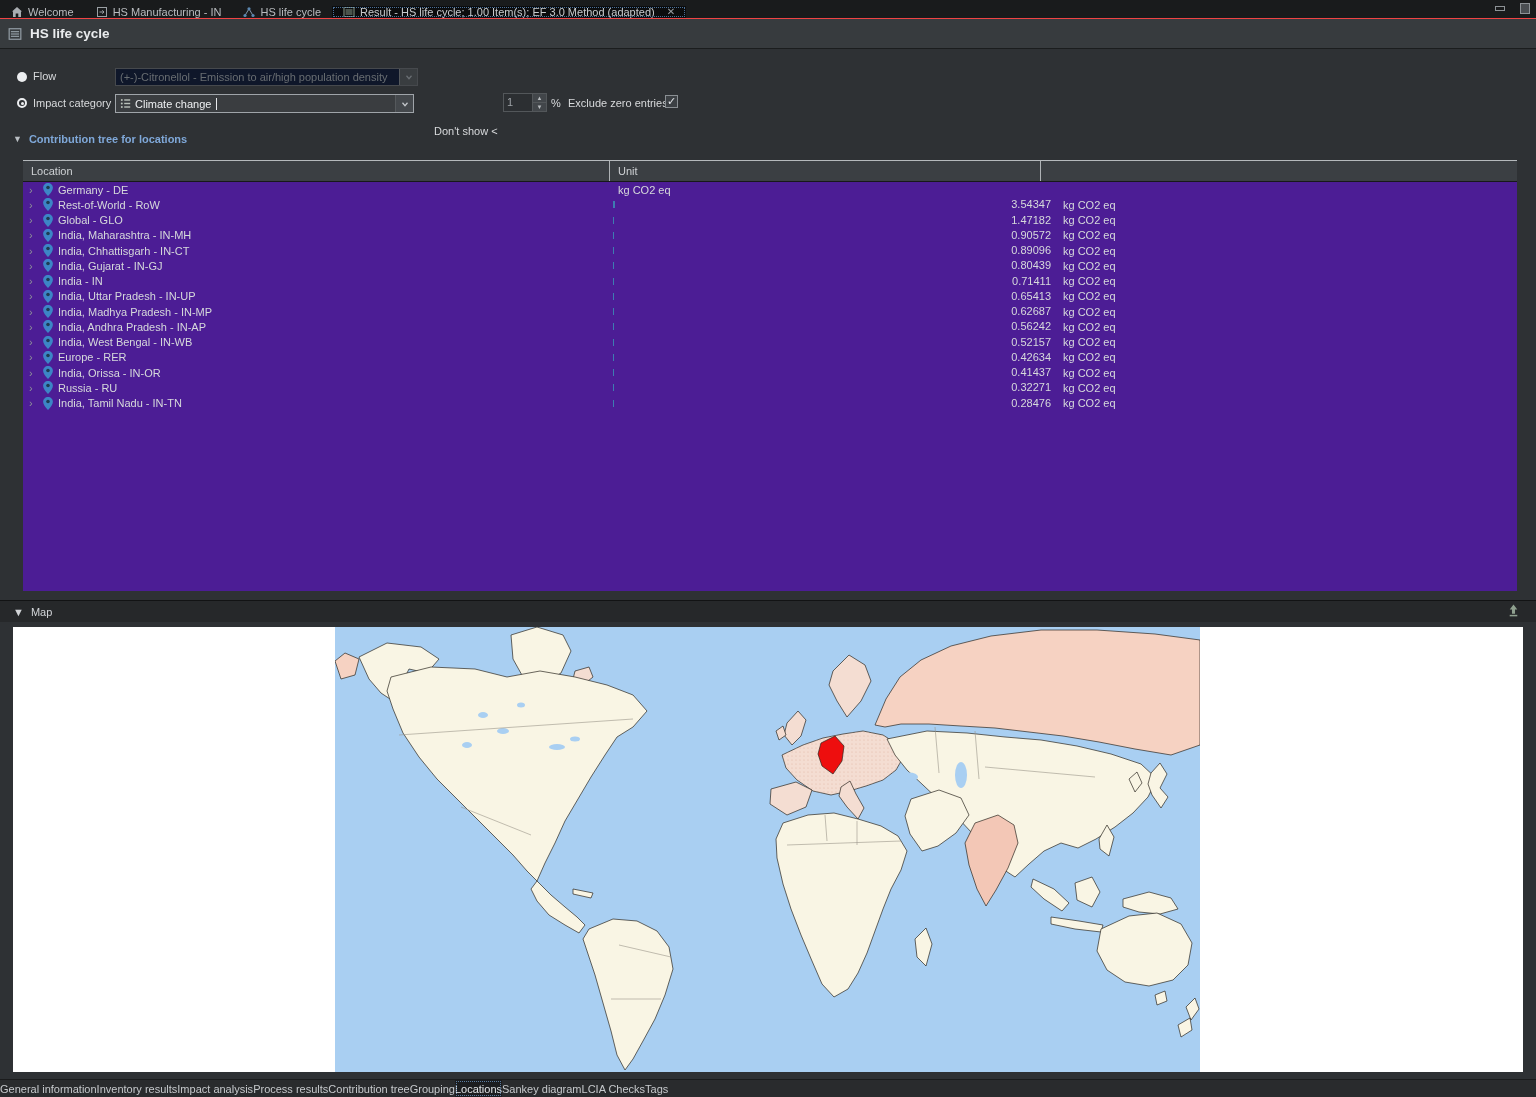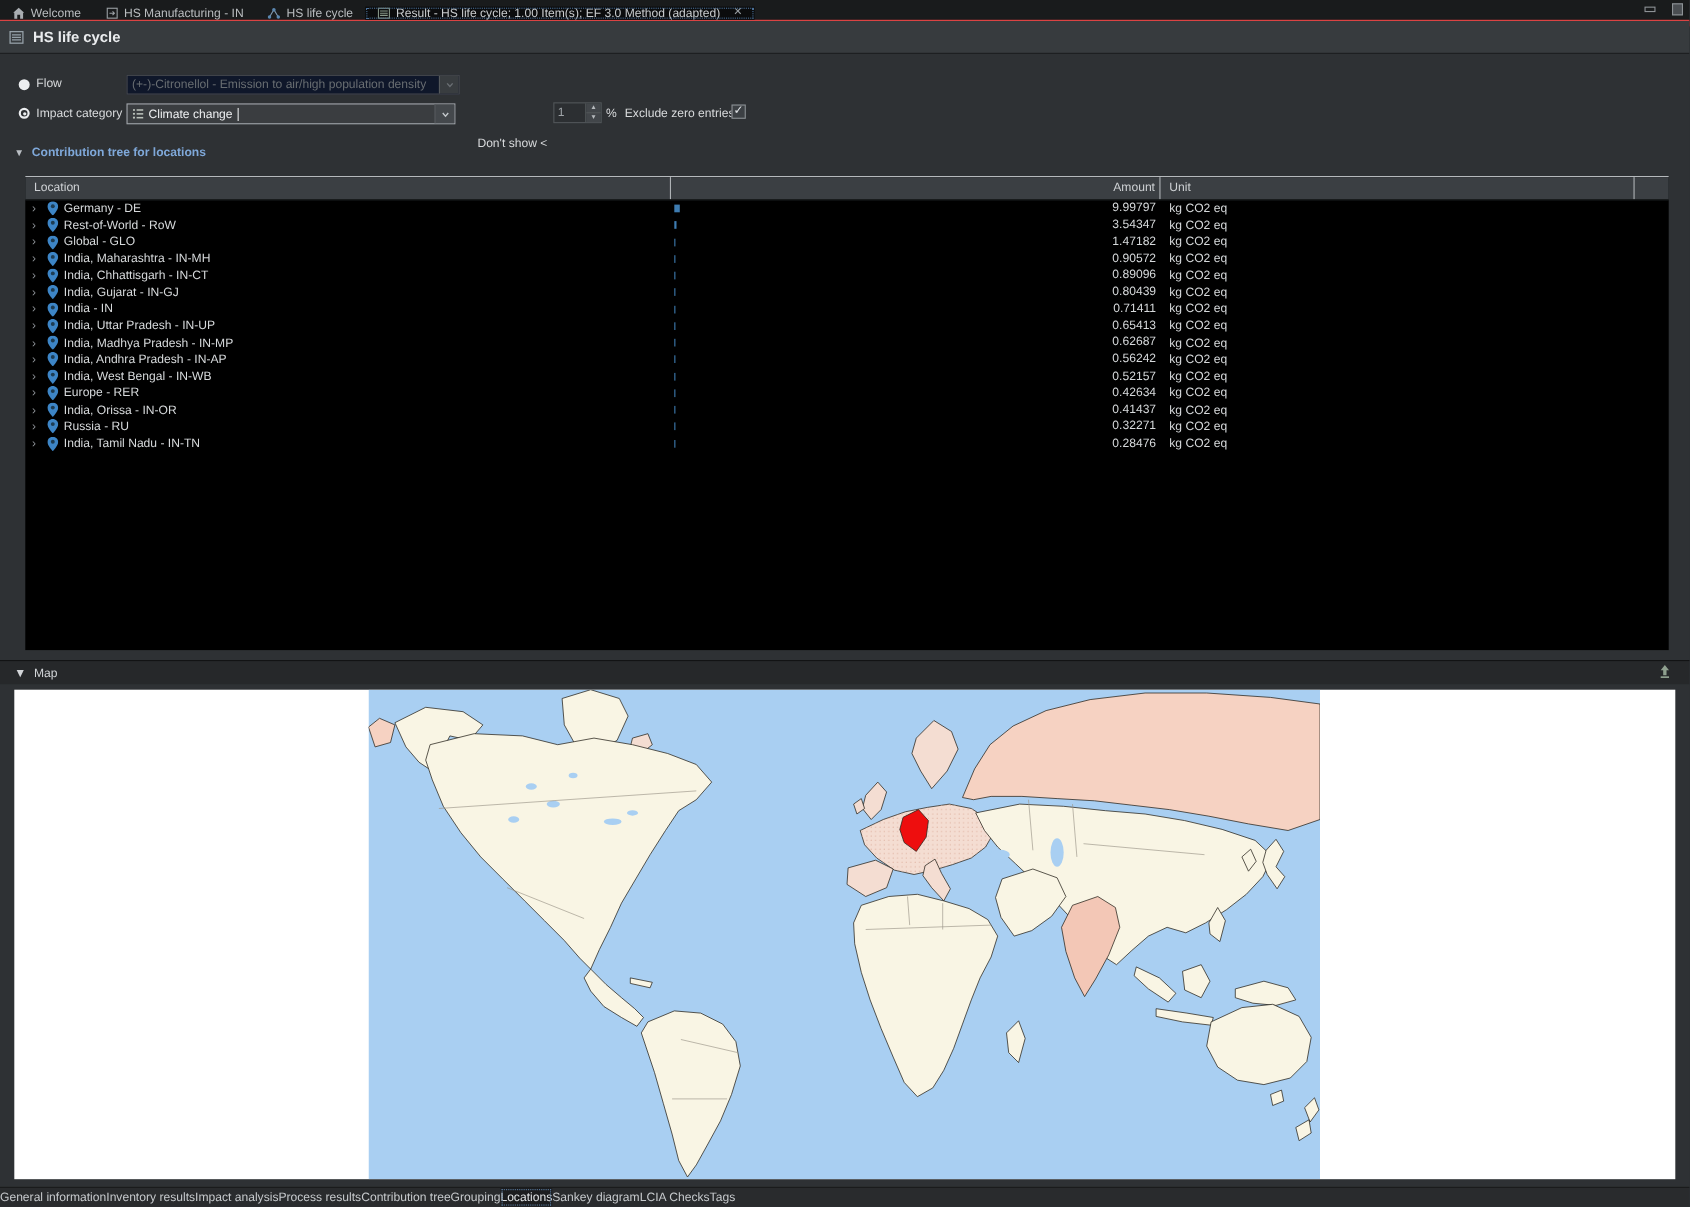--- a/index.html
+++ b/index.html
@@ -43,21 +43,21 @@
   .spinbtns{display:flex;flex-direction:column;border-left:1px solid #53575a;}
   .spinbtn{width:13px;flex:1;background:#42464a;color:#b6babd;font-size:6px;line-height:8px;text-align:center;}
   .spinbtn + .spinbtn{border-top:1px solid #53575a;}
   .checkbox{width:13px;height:13px;box-sizing:border-box;background:#3c4044;border:1px solid #8a8f93;
     color:#e2e5e8;font-size:11px;line-height:11px;text-align:center;}
   
   .sect{position:absolute;display:flex;align-items:center;gap:7px;}
   .sect .tri{color:#b9bec3;font-size:9px;}
   .sect .stitle{color:var(--accent);font-weight:bold;}
   
-  .tree{position:absolute;left:23px;top:160px;width:1494px;height:430px;background:#000000;border-top:1px solid #b5b9bc;}
+  .tree{position:absolute;left:23px;top:160px;width:1494px;height:430px;background:#4c1d95;border-top:1px solid #b5b9bc;}
   .thead{display:flex;height:20px;background:#3b3f43;border-bottom:1px solid #17191a;color:#ced1d4;}
   .th{box-sizing:border-box;display:flex;align-items:center;padding:0 8px;border-right:1px solid #aeb2b5;}
   .th.loc{width:587px;}
   .th.amt{width:445px;justify-content:flex-end;padding-right:4px;}
   .th.unit{width:431px;}
   .th.rest{flex:1;border-right:none;}
   .trow{display:flex;height:15.25px;align-items:center;color:#d6d9db;}
   .c-loc{width:587px;display:flex;align-items:center;box-sizing:border-box;padding-left:6px;gap:5px;overflow:hidden;}
   .chev{color:#8e9398;font-size:11px;line-height:10px;width:9px;}
   .c-amt{width:445px;position:relative;height:100%;}
@@ -180,37 +180,32 @@
 <div class="ctl checkbox" style="left:665px;top:95px;">✓</div>
 
 <div class="sect" style="left:13px;top:133px;">
   <span class="tri">▼</span>
   <span class="stitle">Contribution tree for locations</span>
 </div>
 
 <div class="tree">
   <div class="thead">
     <div class="th loc">Location</div>
-    <div class="th amt">Amount</div>
     <div class="th unit">Unit</div>
     <div class="th rest"></div>
   </div>
   <div id="tree-body">
       <div class="trow">
         <div class="c-loc">
           <span class="chev">›</span>
           <svg width="10" height="13" viewBox="0 0 12 16">
             <path d="M6,0 C2.7,0 0,2.6 0,5.8 C0,10.2 6,16 6,16 C6,16 12,10.2 12,5.8 C12,2.6 9.3,0 6,0 Z" fill="var(--pin)"></path>
             <circle cx="6" cy="5.6" r="2.2" fill="#1d3c52"></circle>
           </svg>
           <span>Germany - DE</span>
-        </div>
-        <div class="c-amt">
-          <span class="bar" style="width:5px"></span>
-          <span class="num">9.99797</span>
         </div>
         <div class="c-unit">kg CO2 eq</div>
       </div>
       <div class="trow">
         <div class="c-loc">
           <span class="chev">›</span>
           <svg width="10" height="13" viewBox="0 0 12 16">
             <path d="M6,0 C2.7,0 0,2.6 0,5.8 C0,10.2 6,16 6,16 C6,16 12,10.2 12,5.8 C12,2.6 9.3,0 6,0 Z" fill="var(--pin)"></path>
             <circle cx="6" cy="5.6" r="2.2" fill="#1d3c52"></circle>
           </svg>

